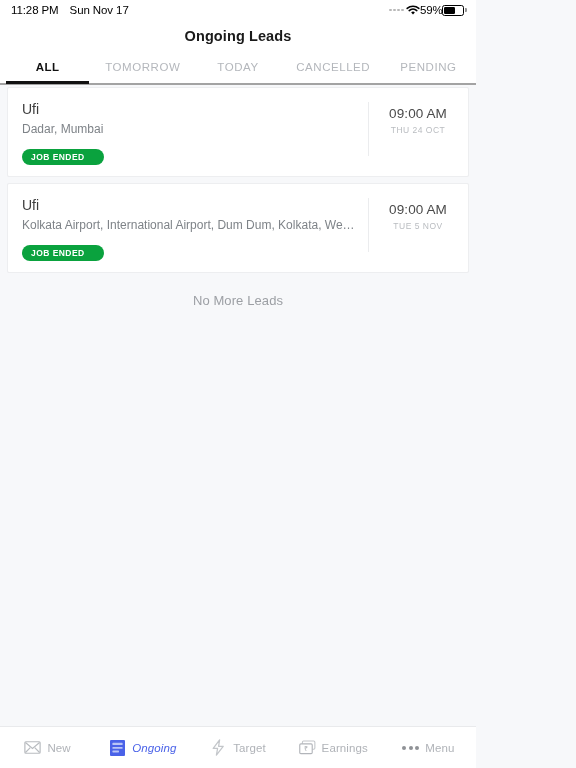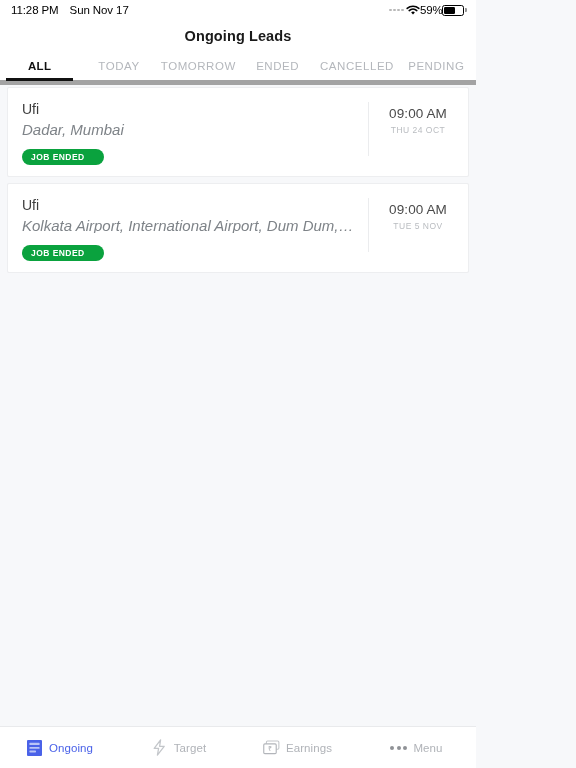--- a/index.html
+++ b/index.html
@@ -38,21 +38,21 @@
   .header {
     background: #fff; flex: 0 0 31px;
     display: flex; align-items: center; justify-content: center;
   }
   .header-title { font-size: 14.5px; font-weight: 700; color: #1a1a1a; letter-spacing: 0.1px; }
 
   
   .tabs {
     background: #fff; flex: 0 0 34px;
     display: flex; align-items: stretch;
-    border-bottom: 5px solid #a3a3a3;
+    border-bottom: 2px solid #a3a3a3;
     position: relative;
   }
   .tab {
     flex: 1 1 0; display: flex; align-items: center; justify-content: center;
     position: relative; cursor: pointer;
   }
   .tab span {
     font-size: 11.5px; color: #b4b7bc; letter-spacing: 0.55px; font-weight: 400;
     white-space: nowrap;
   }
@@ -67,24 +67,23 @@
   .card {
     background: #fff; margin: 0 7px 6px 7px;
     border: 1px solid #edeef0; border-radius: 2px;
     display: flex; align-items: stretch;
     box-shadow: 0 0 1px rgba(0,0,0,0.03);
     min-height: 68px; cursor: pointer;
   }
   .card-main { flex: 1 1 auto; padding: 13px 12px 11px 14px; min-width: 0; }
   .card-title { font-size: 14px; color: #3c3c3c; line-height: 17px; margin-bottom: 4px; }
   .card-sub {
-    font-size: 15px; color: #7e8388; line-height: 15px;
+    font-size: 12px; color: #7e8388; line-height: 15px;
     white-space: nowrap; overflow: hidden; text-overflow: ellipsis;
     margin-bottom: 9px;
-    font-style: italic;
   }
   .badge {
     display: inline-block; background: #0aa23e; color: #fff;
     font-size: 8.5px; font-weight: 700; letter-spacing: 0.45px;
     padding: 4px 19px 3px 9px; border-radius: 9px; line-height: 9px;
   }
   .card-side {
     flex: 0 0 100px; display: flex; flex-direction: column;
     align-items: center; justify-content: flex-start;
     padding-top: 18px; position: relative;
@@ -105,21 +104,21 @@
   .bottomnav {
     flex: 0 0 42px; background: #fff; border-top: 1px solid #e9eaec;
     display: flex; align-items: center;
   }
   .navitem {
     flex: 1 1 0; display: flex; align-items: center; justify-content: center;
     gap: 6px; cursor: pointer; height: 100%;
   }
   .navitem .nav-ic { width: 17px; height: 17px; display: flex; align-items: center; justify-content: center; }
   .navitem .nav-label { font-size: 11.5px; color: #b0b3b8; letter-spacing: 0.1px; }
-  .navitem.active .nav-label { color: #4a62e8; }
+  .navitem.active .nav-label { color: #4a62e8; font-style: italic; }
   .dots-ic { display: flex; gap: 2.5px; align-items: center; }
   .dots-ic i { width: 4px; height: 4px; border-radius: 50%; background: #8f9296; display: block; }
   .homebar-wrap { position: absolute; left: 0; right: 0; bottom: 0; height: 8px; background: #fff; display: flex; align-items: center; justify-content: center; }
 </style>
 </head>
 <body>
 
 <div id="app">
 
   <div class="statusbar">
@@ -153,27 +152,24 @@
 
   <div class="header">
     <div class="header-title">Ongoing Leads</div>
   </div>
 
   <div class="tabs">
     <div class="tab active">
       <span>ALL</span>
     </div>
     <div class="tab">
+      <span>TOMORROW</span>
+    </div>
+    <div class="tab">
       <span>TODAY</span>
-    </div>
-    <div class="tab">
-      <span>TOMORROW</span>
-    </div>
-    <div class="tab">
-      <span>ENDED</span>
     </div>
     <div class="tab">
       <span>CANCELLED</span>
     </div>
     <div class="tab">
       <span>PENDING</span>
     </div>
   </div>
 
   <div class="list">
@@ -195,24 +191,35 @@
         <div class="card-title">Ufi</div>
         <div class="card-sub">Kolkata Airport, International Airport, Dum Dum, Kolkata, West Bengal 700052, India</div>
         <span class="badge">JOB ENDED</span>
       </div>
       <div class="card-side">
         <div class="card-time">09:00 AM</div>
         <div class="card-date">TUE 5 NOV</div>
       </div>
     </div>
 
+    <div class="no-more">No More Leads</div>
   </div>
 
   <div class="bottomnav">
 
+    <div class="navitem">
+      <span class="nav-ic">
+        <svg width="17" height="13" viewBox="0 0 18 14">
+          <rect x="0.8" y="0.8" width="16.4" height="12.4" rx="1" stroke="#b9bcc0" stroke-width="1.3" fill="none"></rect>
+          <path d="M1.4 1.6 L9 8 L16.6 1.6" stroke="#b9bcc0" stroke-width="1.3" fill="none"></path>
+          <path d="M1.4 12.4 L6.6 7.2 M16.6 12.4 L11.4 7.2" stroke="#b9bcc0" stroke-width="1.3" fill="none"></path>
+        </svg>
+      </span>
+      <span class="nav-label">New</span>
+    </div>
 
     <div class="navitem active">
       <span class="nav-ic">
         <svg width="15" height="16" viewBox="0 0 15 16">
           <rect x="0" y="0" width="15" height="16" rx="1" fill="#4a62e8"></rect>
           <rect x="2.4" y="2.8" width="10.2" height="2.3" rx="0.6" fill="#b9c4f6"></rect>
           <rect x="2.4" y="6.9" width="10.2" height="1.9" rx="0.6" fill="#b9c4f6"></rect>
           <rect x="2.4" y="10.5" width="6.6" height="1.9" rx="0.6" fill="#b9c4f6"></rect>
         </svg>
       </span>

